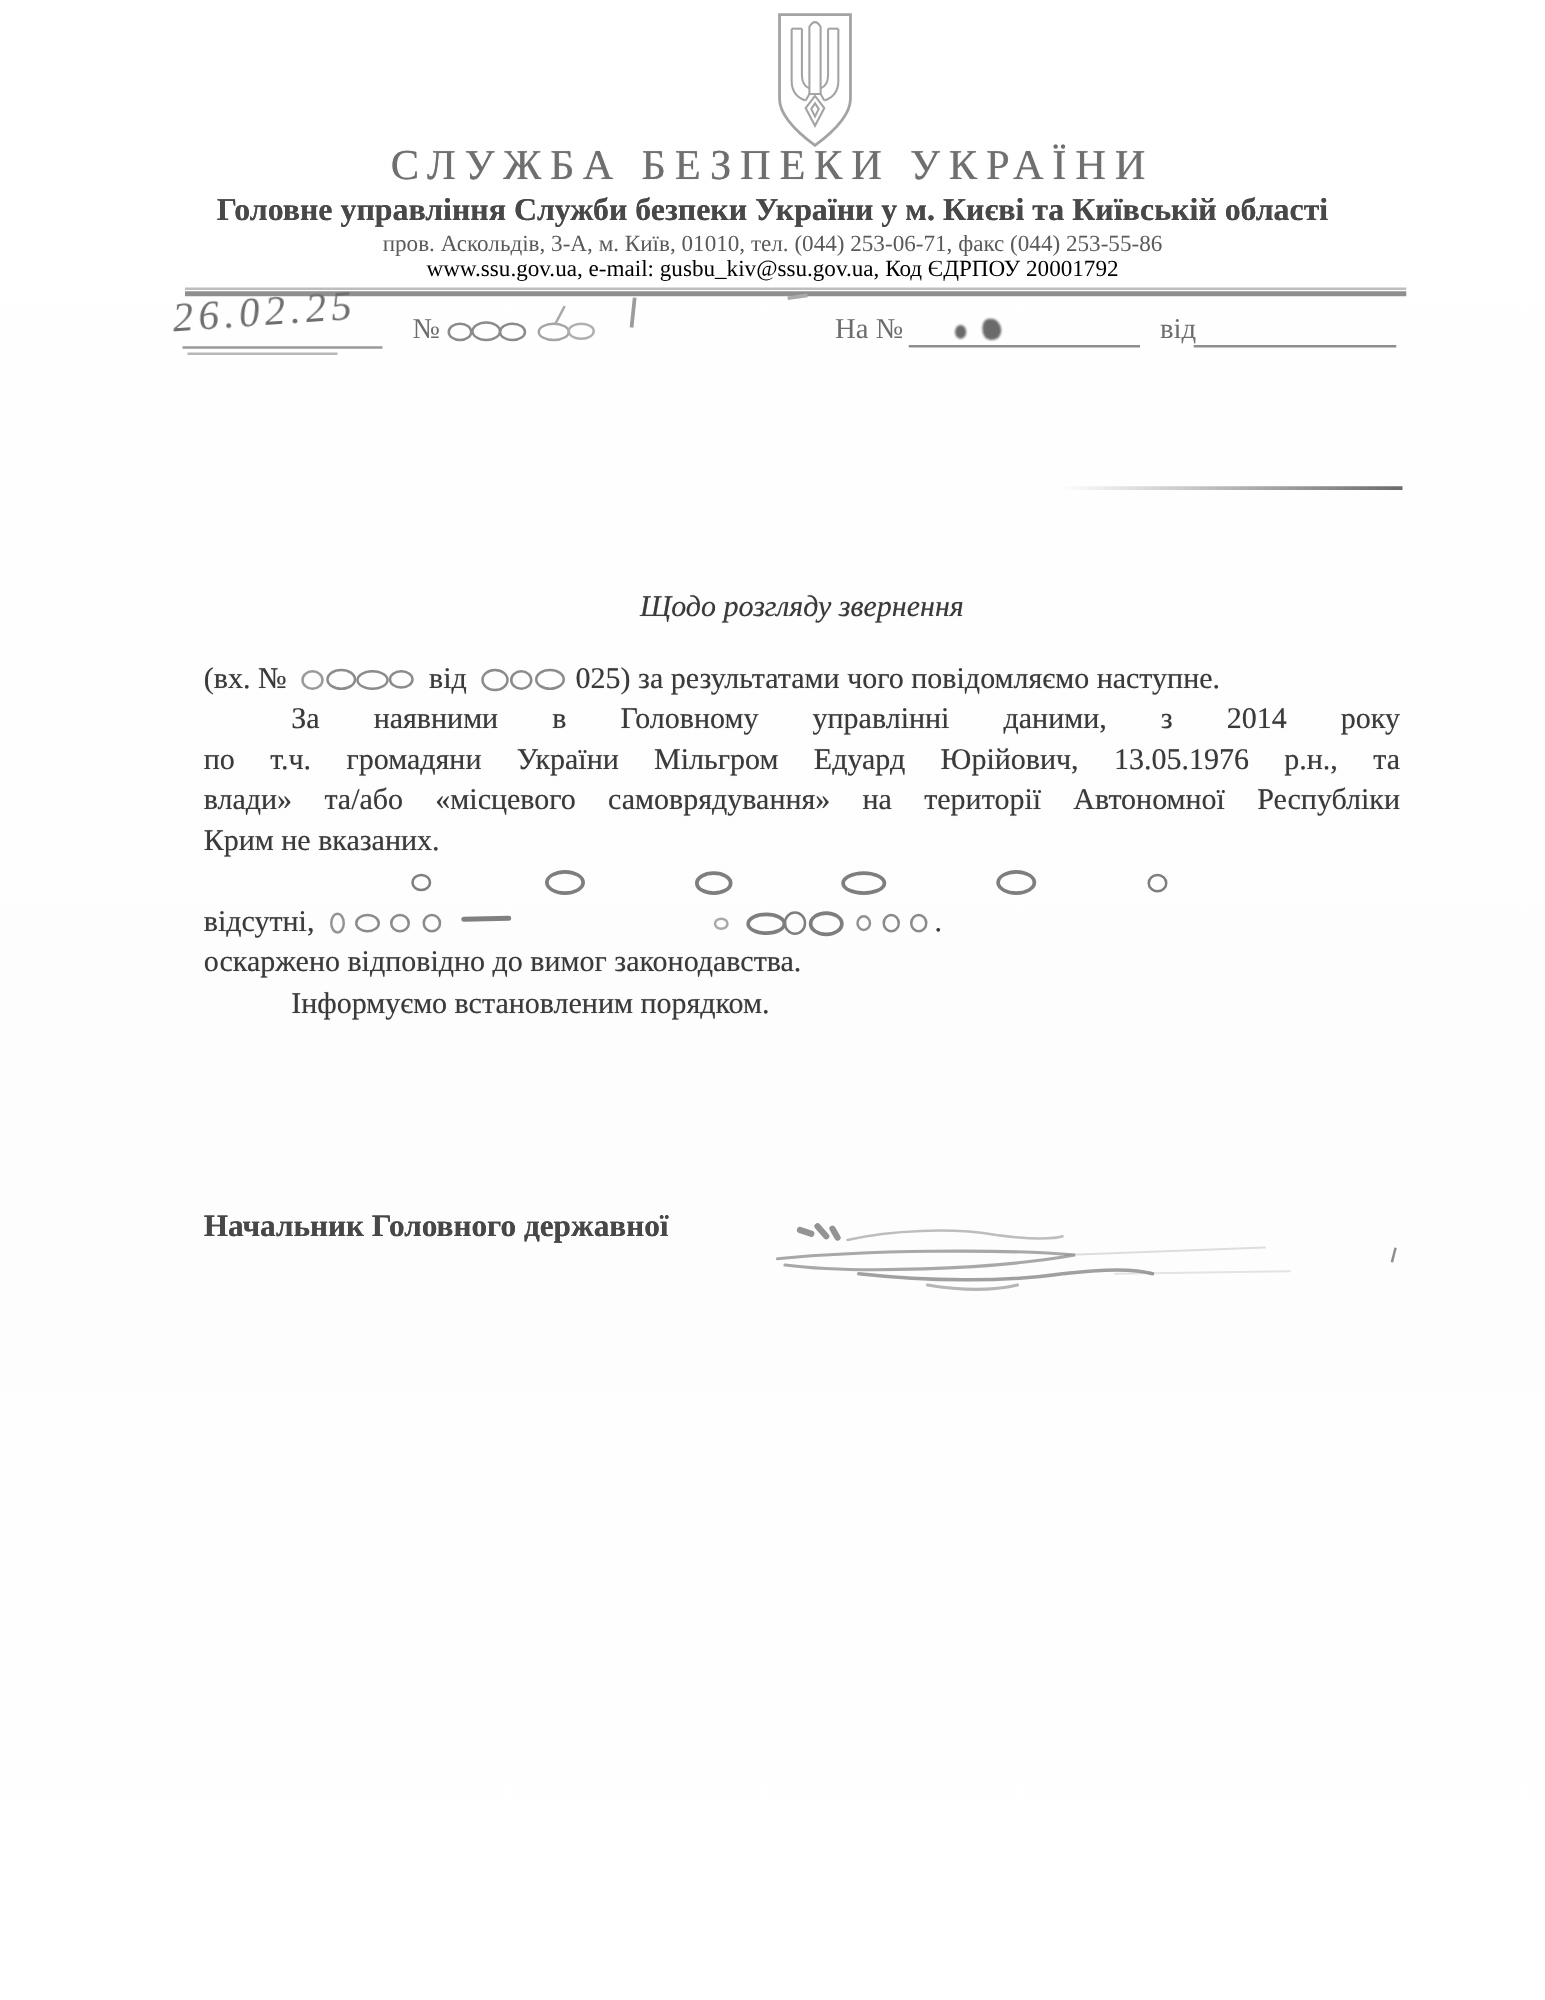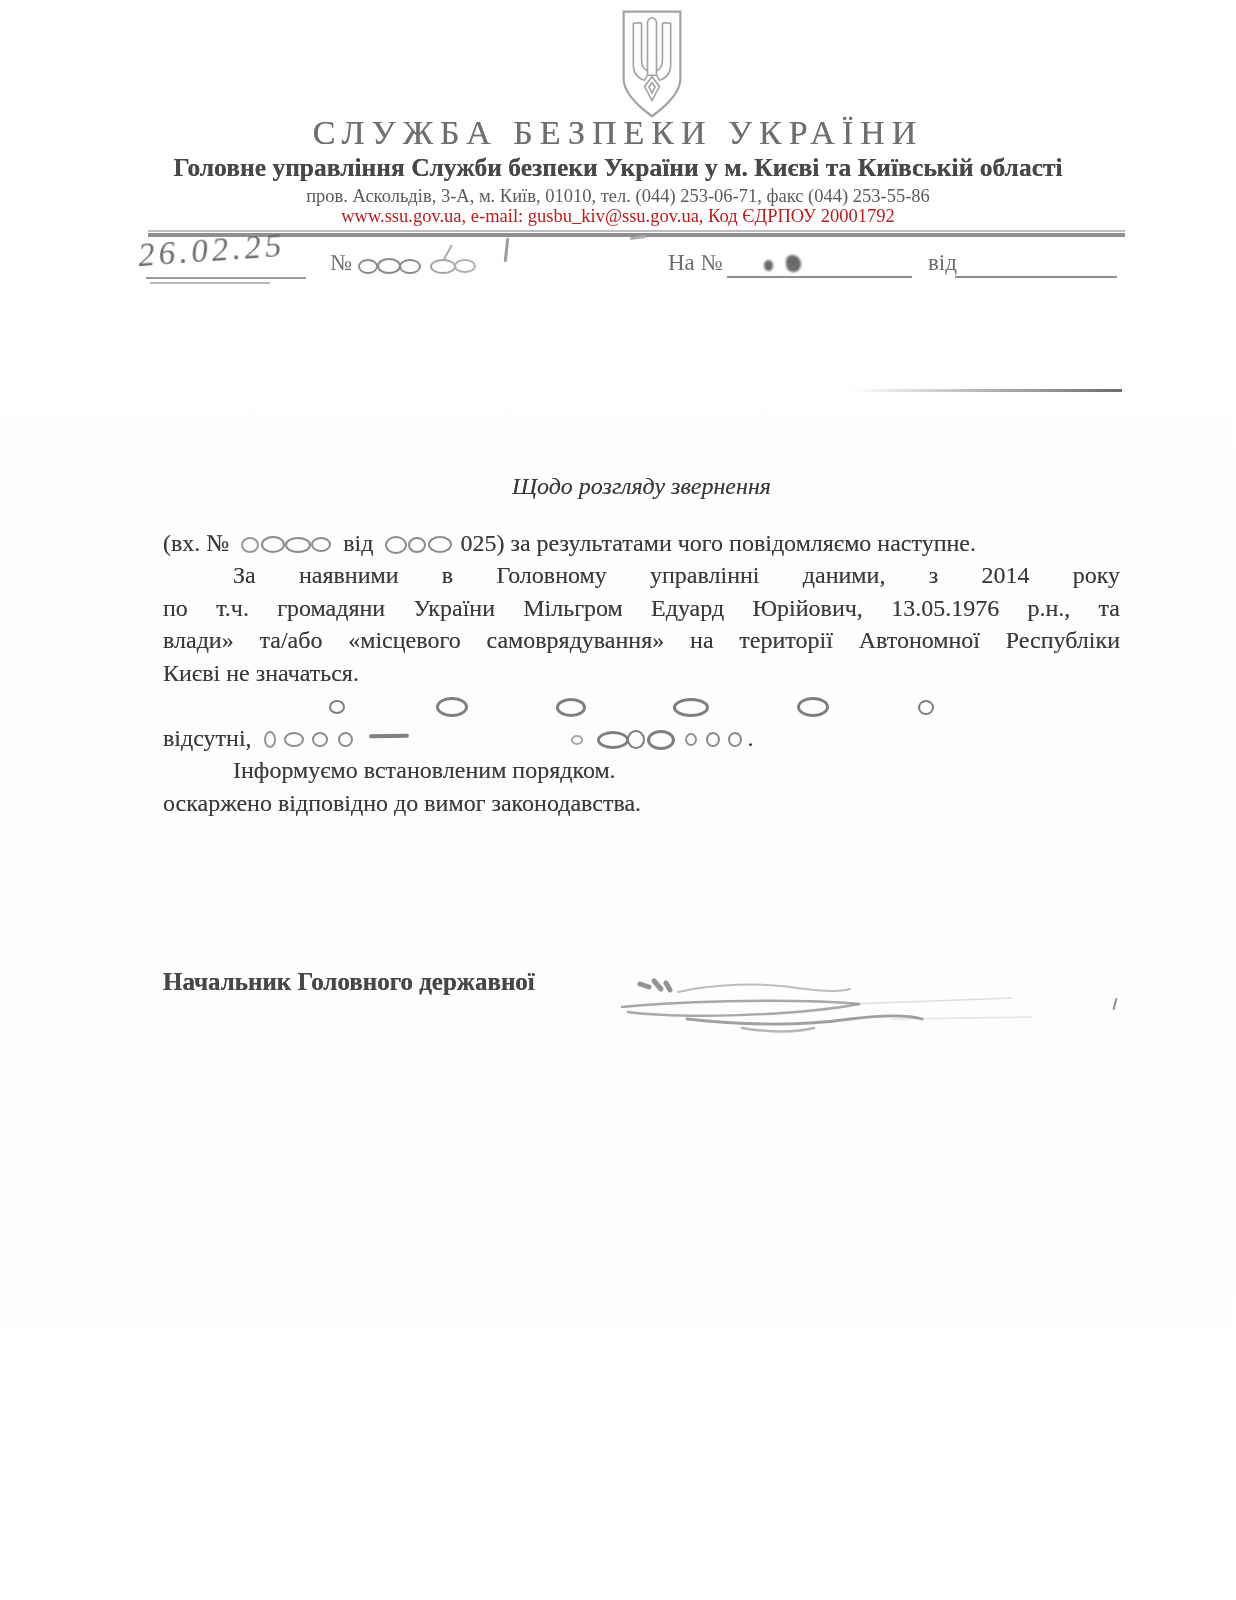--- a/index.html
+++ b/index.html
@@ -21,21 +21,21 @@
     top:153px;left:0;width:100%;text-align:center;
     font-size:25.5px;font-weight:bold;color:#484848;
     text-shadow:0 0 .5px #5a5a5a;white-space:nowrap;
   }
   .addr-line{
     top:186px;left:0;width:100%;text-align:center;
     font-size:18.5px;color:#5a5a5a;white-space:nowrap;
   }
   .contacts-line{
     top:206px;left:0;width:100%;text-align:center;
-    font-size:18.5px;color:#b91c1c;white-space:nowrap;
+    font-size:18.5px;color:#000000;white-space:nowrap;
   }
   .rule-wrap{top:230px;left:148px;width:977px;}
   .rule-thin{height:2px;background:#bdbdbd;}
   .rule-thick{height:4px;background:#8f8f8f;margin-top:1px;}
   
   .hand-date{
     top:232px;left:138px;font-size:33px;font-style:italic;
     color:#6e6e6e;letter-spacing:4px;transform:rotate(-4deg);
     filter:blur(.3px);white-space:nowrap;
   }
@@ -149,21 +149,21 @@
       <span class="blob" style="width:18px;height:14px;border-width:2.5px;margin:0 -5px 0 6px;"></span>
       <span class="blob" style="width:14px;height:12px;border-width:2px;margin-right:-4px;"></span>
       <span class="blob" style="width:20px;height:13px;border-width:2.5px;margin-right:2px;"></span>
     </span>
     <span>025) за результатами чого повідомляємо наступне.</span>
   </div>
 
   <div class="jline indent">За наявними в Головному управлінні даними, з 2014 року</div>
   <div class="jline">по т.ч. громадяни України Мільгром Едуард Юрійович, 13.05.1976 р.н., та</div>
   <div class="jline">влади» та/або «місцевого самоврядування» на території Автономної Республіки</div>
-  <div class="lline">Києві не значаться.</div>
+  <div class="lline">Крим не вказаних.</div>
 
   <div class="jline">
     <span class="spacer" style="width:70px;"></span>
     <span class="blobs">
       <span class="blob" style="width:12px;height:10px;border-width:2.5px;border-color:#7e7e7e;margin-right:-4px;"></span>
       <span class="blob" style="width:26px;height:14px;border-width:3px;border-color:#7e7e7e;margin-right:-8px;"></span>
       <span class="blob" style="width:24px;height:13px;border-width:3px;border-color:#7e7e7e;margin-right:-8px;"></span>
       <span class="blob" style="width:30px;height:13px;border-width:3px;border-color:#7e7e7e;margin-right:-8px;"></span>
       <span class="blob" style="width:26px;height:14px;border-width:3px;border-color:#7e7e7e;margin-right:-6px;"></span>
       <span class="blob" style="width:12px;height:11px;border-width:2.5px;border-color:#7e7e7e;"></span>
@@ -185,23 +185,23 @@
       <span class="blob" style="width:26px;height:12px;border-width:3px;border-color:#7e7e7e;margin-right:-8px;"></span>
       <span class="blob" style="width:14px;height:15px;border-width:2.5px;border-color:#7e7e7e;margin-right:-4px;"></span>
       <span class="blob" style="width:22px;height:14px;border-width:3px;border-color:#7e7e7e;margin-right:4px;"></span>
       <span class="blob" style="width:8px;height:9px;border-width:2px;border-color:#929292;margin-right:3px;"></span>
       <span class="blob" style="width:10px;height:11px;border-width:2.5px;border-color:#8a8a8a;margin-right:2px;"></span>
       <span class="blob" style="width:10px;height:11px;border-width:2.5px;border-color:#8a8a8a;"></span>
     </span>
     <span>.</span>
   </div>
 
+  <div class="lline">оскаржено відповідно до вимог законодавства.</div>
+
   <div class="lline indent">Інформуємо встановленим порядком.</div>
-
-  <div class="lline">оскаржено відповідно до вимог законодавства.</div>
 </div>
 
 <div class="abs sig-title">Начальник Головного державної</div>
 
 <div class="abs sig-scribble">
   <svg width="560" height="85" viewBox="0 0 560 85" fill="none">
     <g stroke="#6f6f6f" fill="none" stroke-linecap="round">
       <path d="M 48 22 l 9 3 M 62 19 l 7 8 M 74 21 l 4 7" stroke-width="5" opacity="0.75"></path>
       <path d="M 86 30 C 120 22, 170 20, 205 26 C 235 30, 252 29, 258 27" stroke-width="2" opacity="0.45"></path>
       <path d="M 30 45 C 100 38, 210 37, 268 42 C 200 54, 90 57, 36 50" stroke-width="2.5" opacity="0.6"></path>

